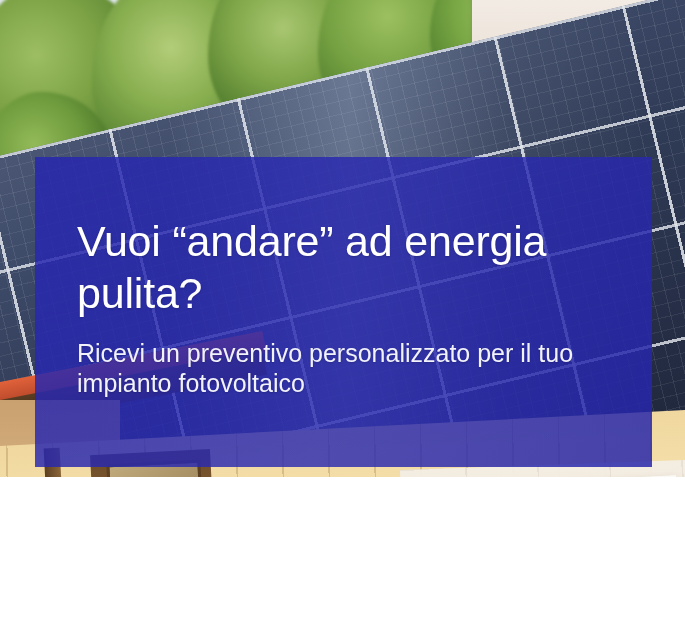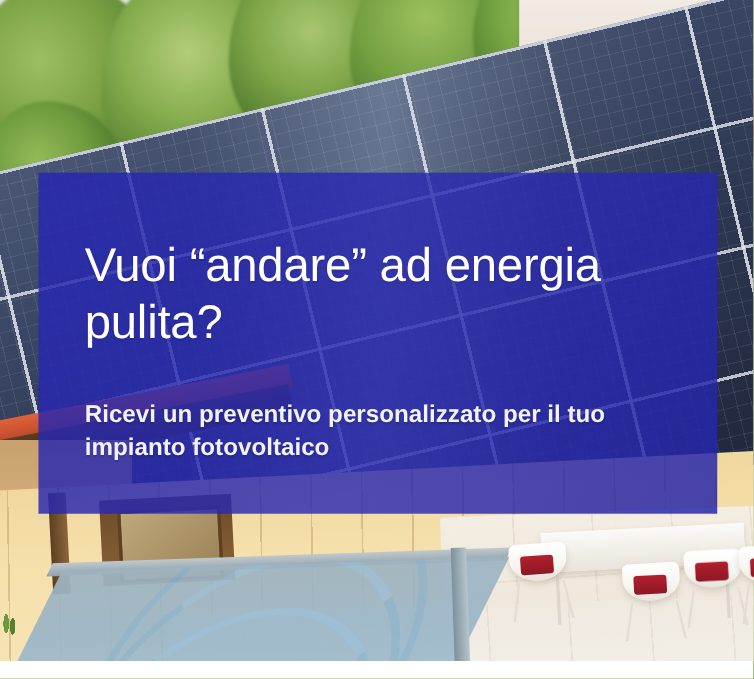--- a/index.html
+++ b/index.html
@@ -9,23 +9,23 @@
     background: #ffffff;
   }
   body {
     font-family: "Liberation Sans", sans-serif;
     -webkit-font-smoothing: antialiased;
   }
 
   .hero {
     position: relative;
     width: 685px;
-    height: 601px;
+    height: 477px;
     overflow: hidden;
-    background: #4d7c0f;
+    background: #0f172a;
   }
 
   
   .photo {
     position: absolute;
     inset: 0;
     overflow: hidden;
   }
 
   
@@ -396,24 +396,24 @@
     font-weight: 400;
     font-size: 43px;
     line-height: 52px;
     letter-spacing: -0.2px;
     color: #ffffff;
     text-shadow: 0 1px 2px rgba(0,0,0,0.18);
     max-width: 545px;
   }
   .subhead {
     position: relative;
-    margin: 43px 0 0 0;
+    margin: 19px 0 0 0;
     font-family: "Liberation Sans", sans-serif;
-    font-weight: 700;
-    font-size: 22px;
+    font-weight: 400;
+    font-size: 25px;
     line-height: 30px;
     color: #f2f2fb;
     text-shadow: 0 1px 2px rgba(0,0,0,0.16);
     max-width: 530px;
   }
 </style>
 </head>
 <body>
 
 <div class="hero">

